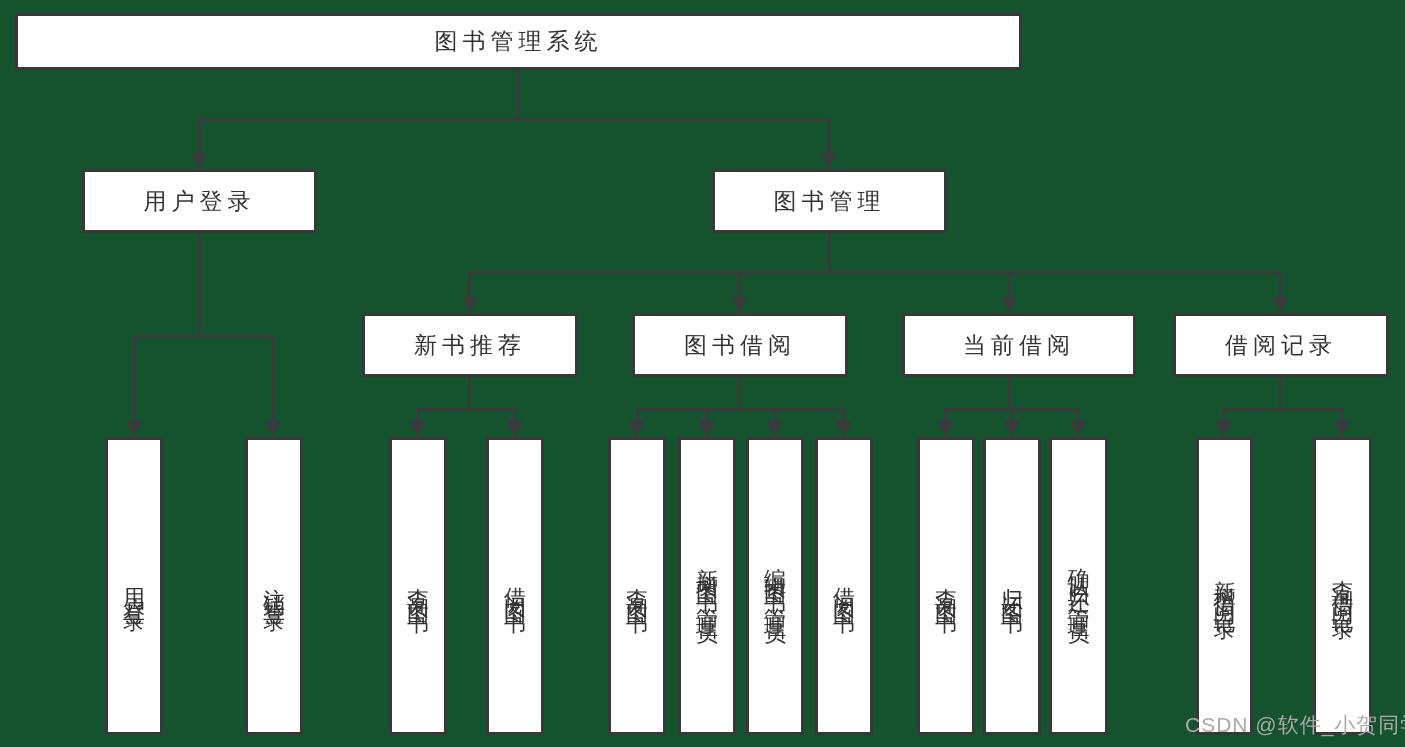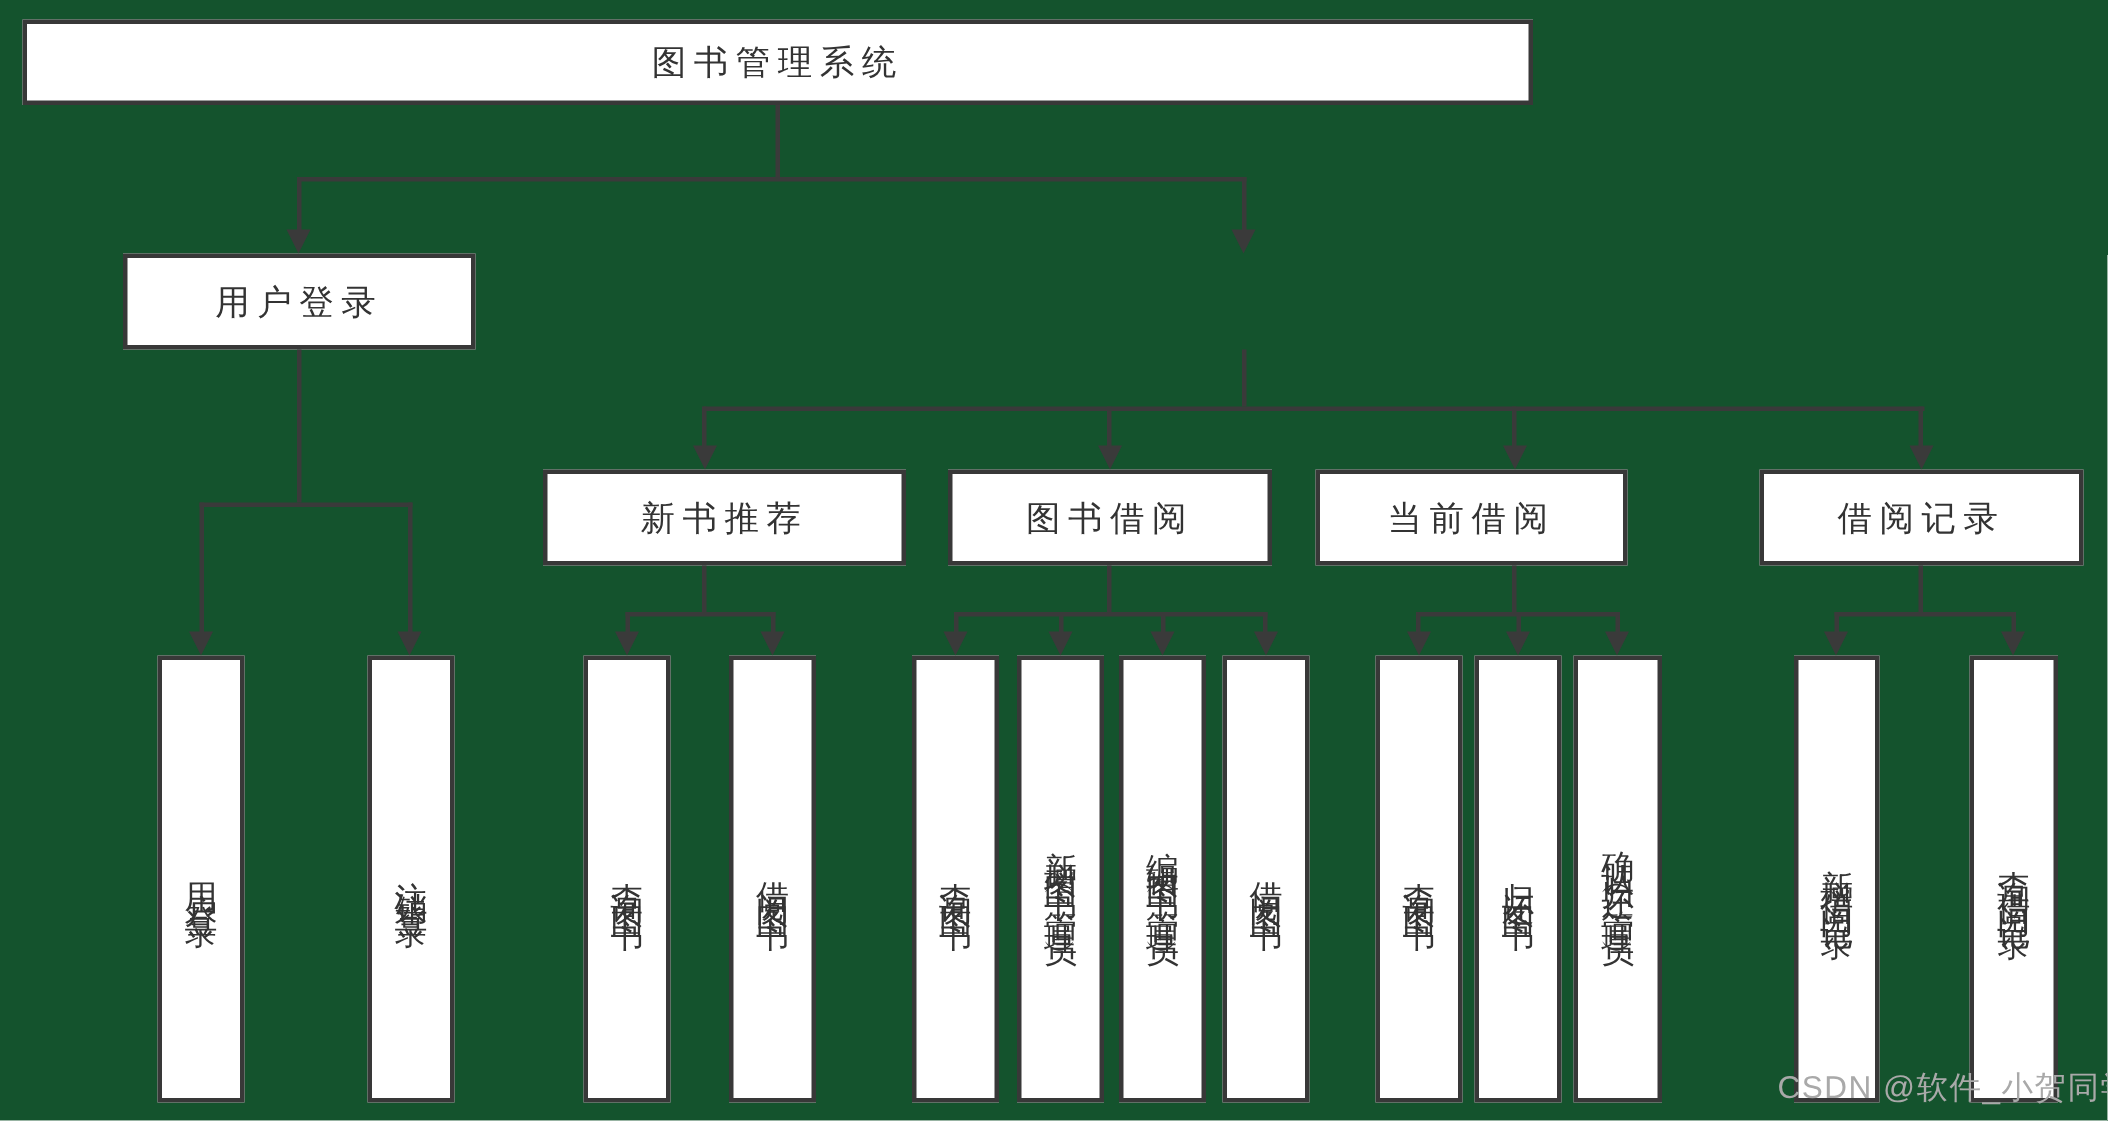--- a/index.html
+++ b/index.html
@@ -30,24 +30,25 @@
   }
 </style>
 </head>
 <body>
 
 <div class="stage">
 
   <div class="box" style="left:15px;top:13px;width:1007px;height:57px;">图书管理系统</div>
 
   <div class="box" style="left:82px;top:169px;width:235px;height:64px;">用户登录</div>
+  <div class="box" style="left:712px;top:169px;width:235px;height:64px;">图书管理</div>
 
-  <div class="box" style="left:362px;top:313px;width:242px;height:64px;">新书推荐</div>
+  <div class="box" style="left:362px;top:313px;width:216px;height:64px;">新书推荐</div>
   <div class="box" style="left:632px;top:313px;width:216px;height:64px;">图书借阅</div>
-  <div class="box" style="left:877px;top:313px;width:208px;height:64px;font-family:Liberation Mono, monospace;">当前借阅</div>
+  <div class="box" style="left:902px;top:313px;width:234px;height:64px;font-family:Liberation Mono, monospace;">当前借阅</div>
   <div class="box" style="left:1173px;top:313px;width:216px;height:64px;">借阅记录</div>
 
   <div class="box vbox" style="left:105px;top:437px;width:58px;height:298px;">用户登录</div>
   <div class="box vbox" style="left:245px;top:437px;width:58px;height:298px;">注销登录</div>
 
   <div class="box vbox" style="left:389px;top:437px;width:58px;height:298px;">查询图书</div>
   <div class="box vbox" style="left:486px;top:437px;width:58px;height:298px;">借阅图书</div>
 
   <div class="box vbox" style="left:608px;top:437px;width:58px;height:298px;">查询图书</div>
   <div class="box vbox" style="left:678px;top:437px;width:58px;height:298px;">新增图书（管理员）</div>

